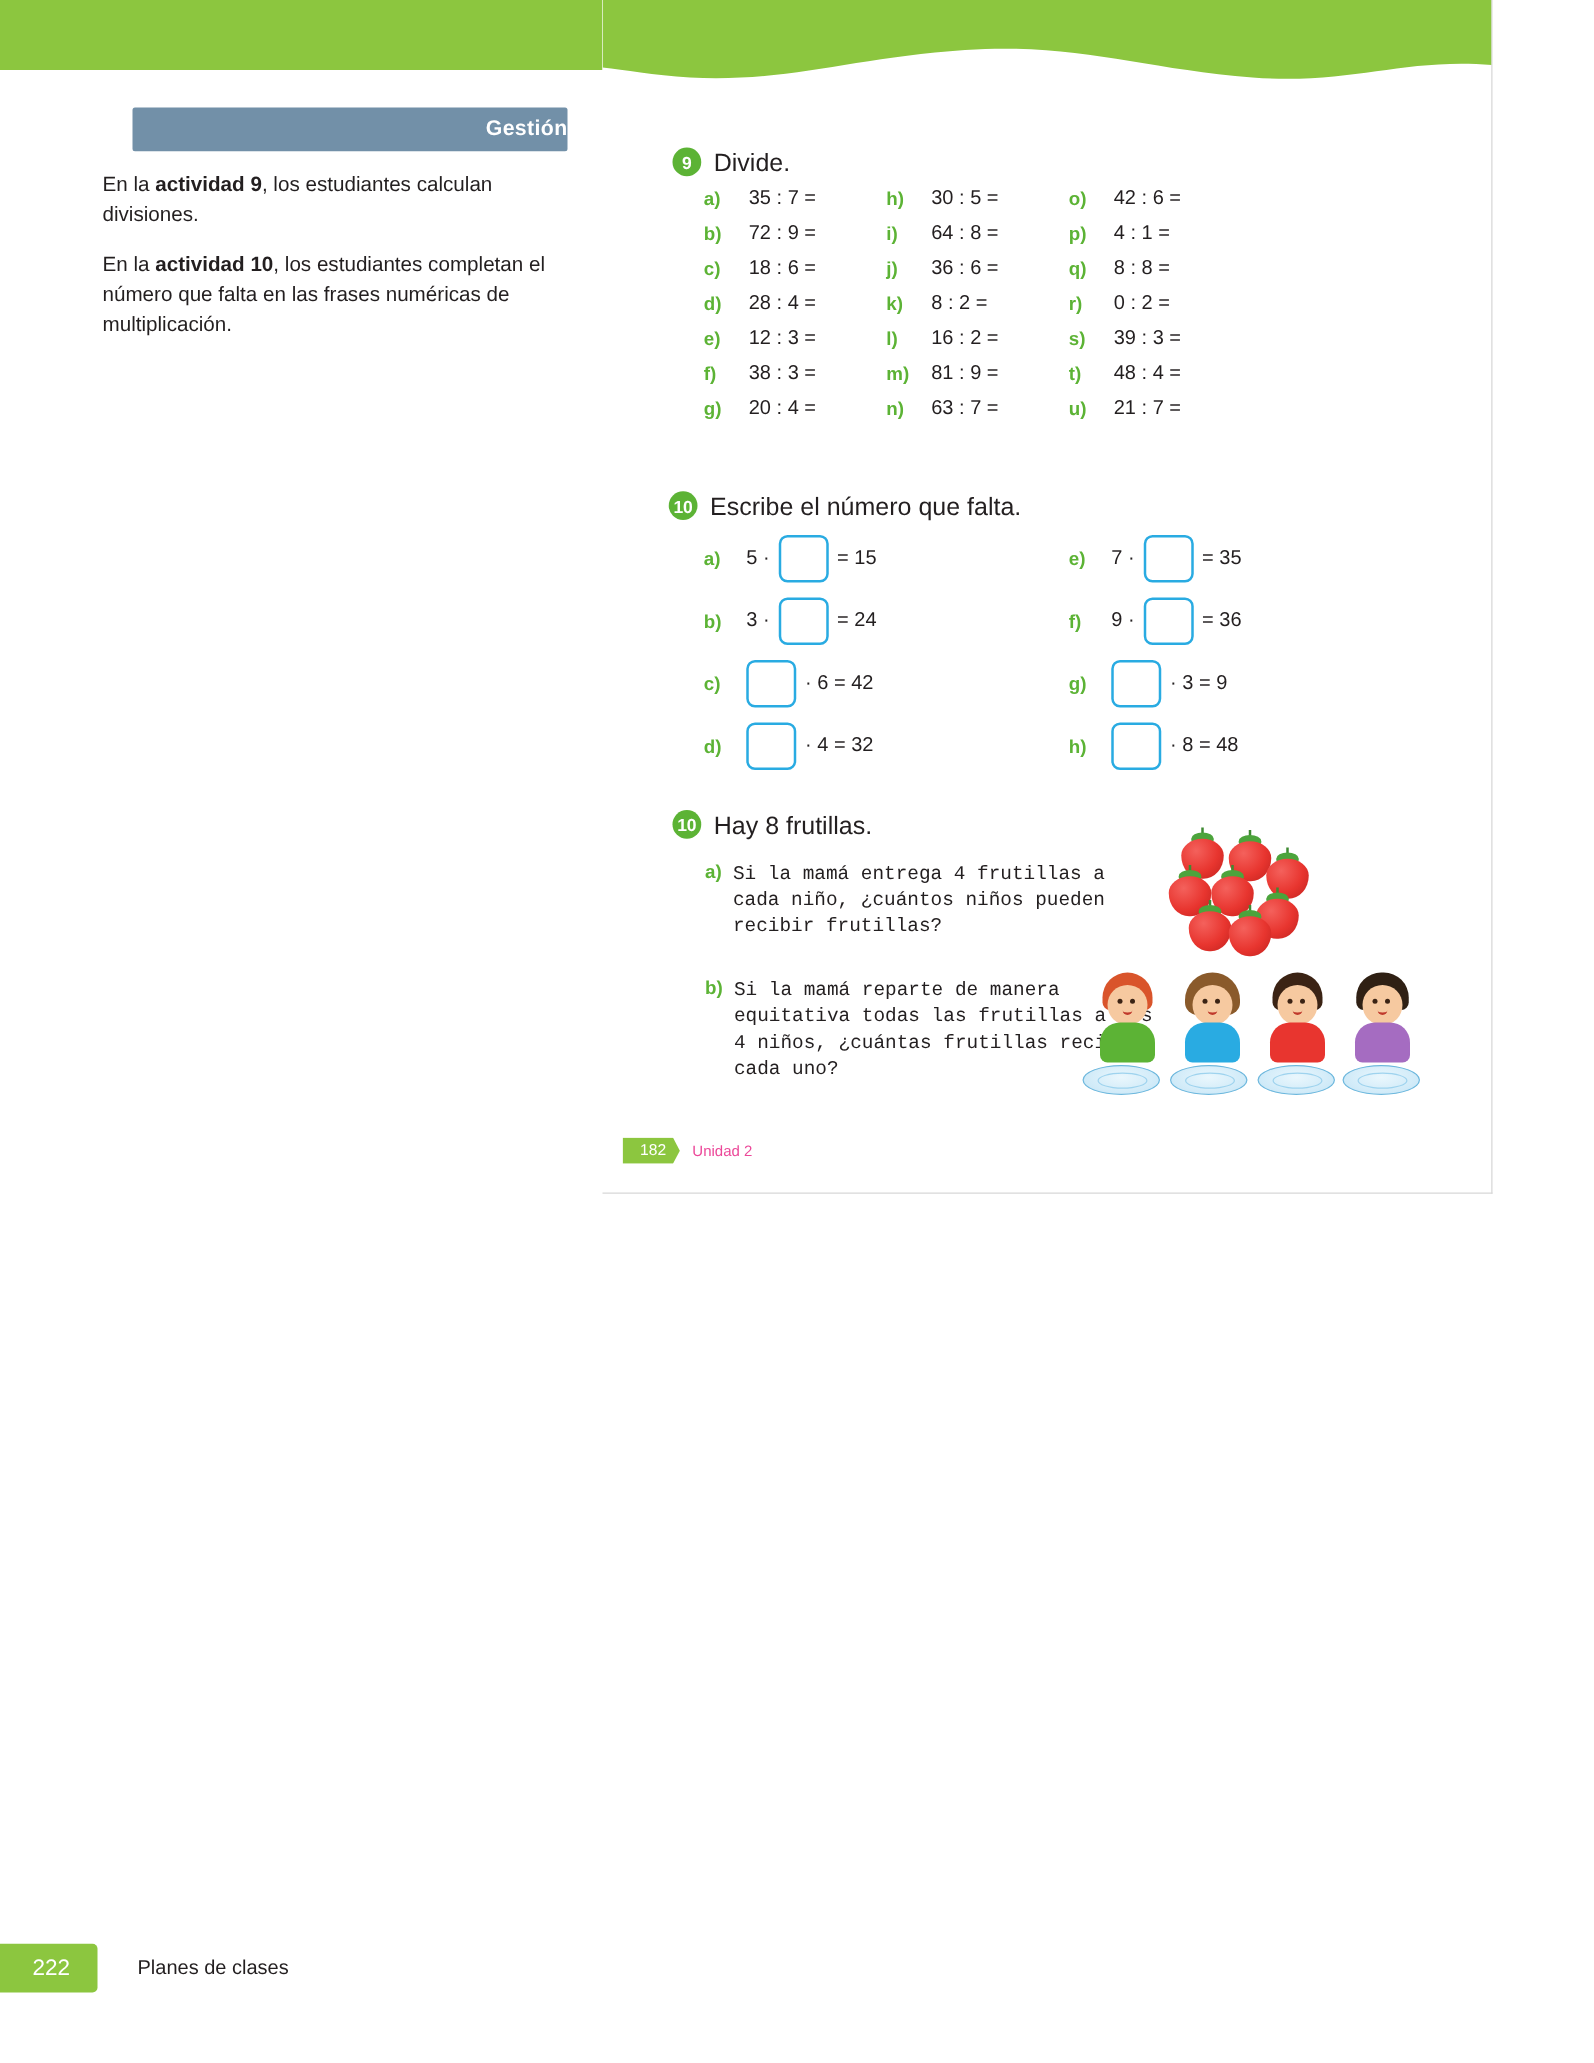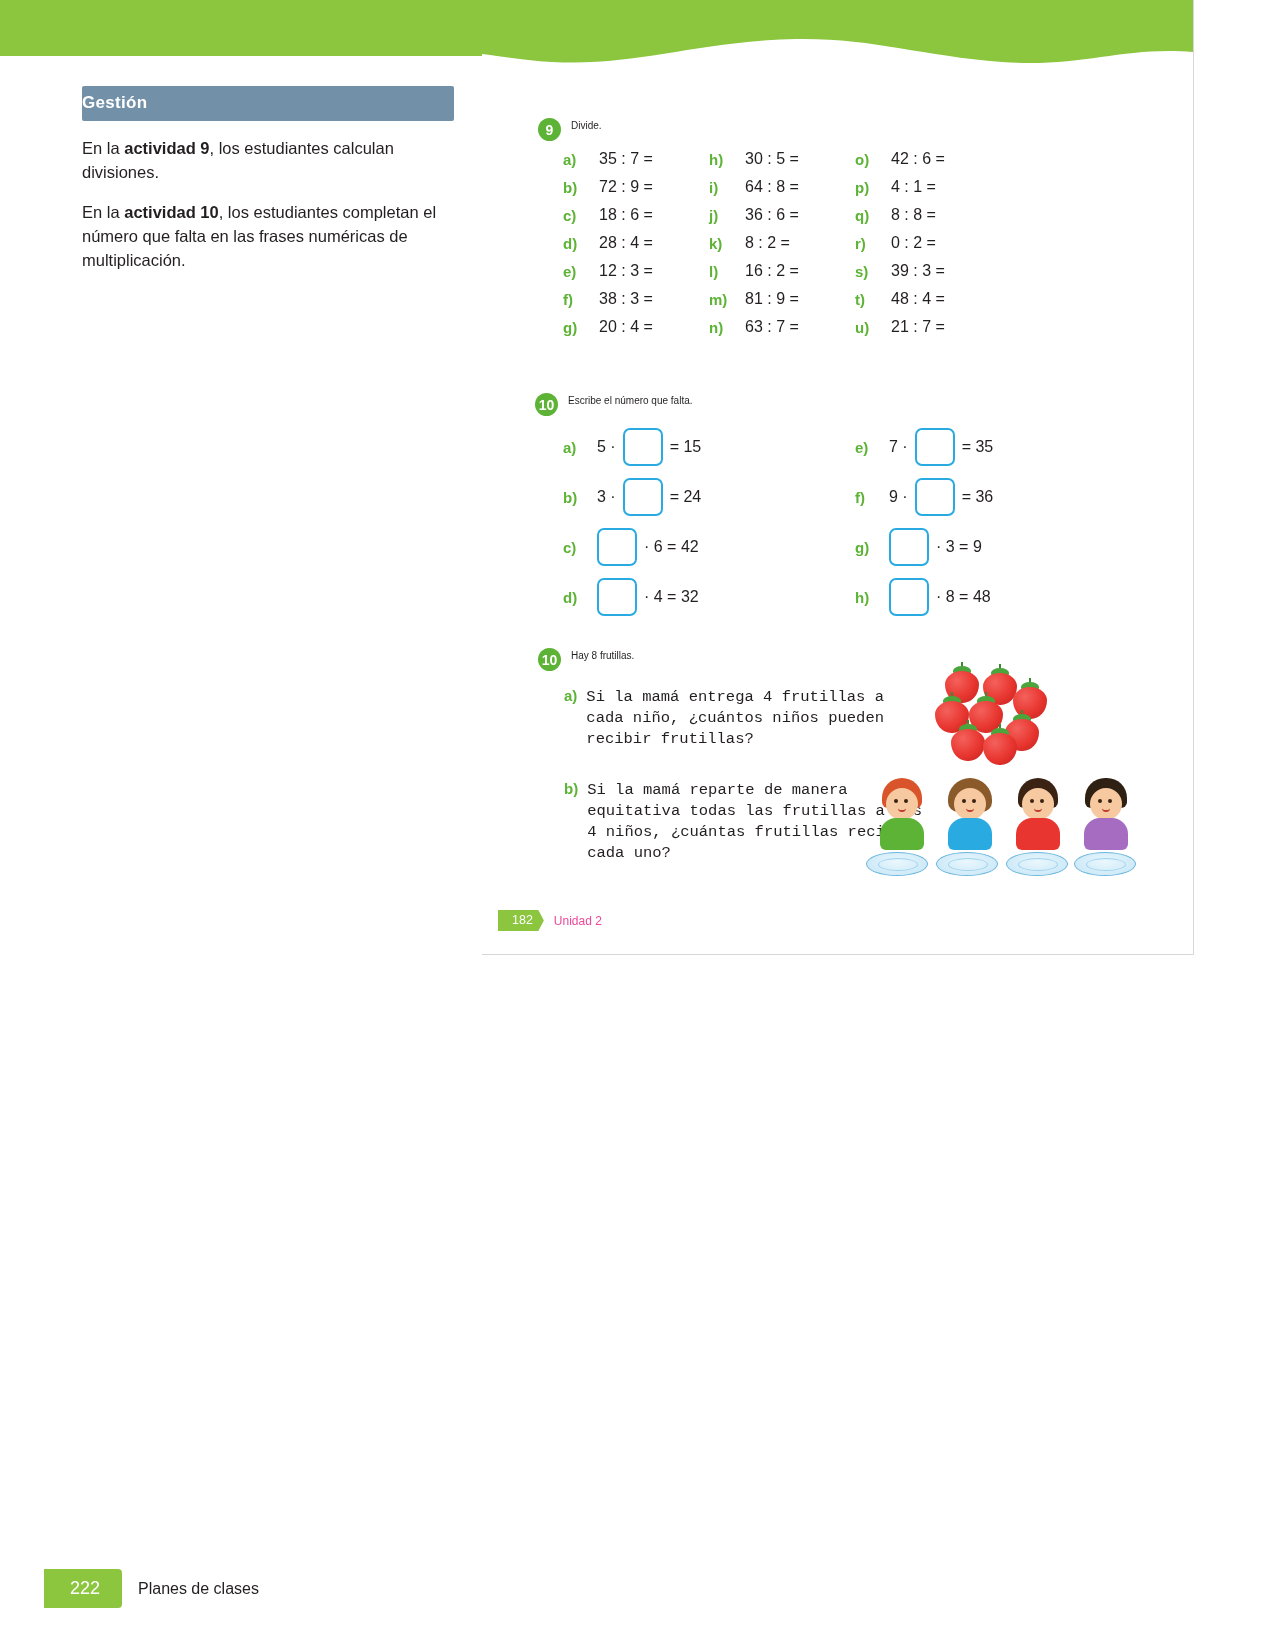--- a/index.html
+++ b/index.html
@@ -33,23 +33,24 @@
   
   .notes {
     position:absolute; left:82px; top:86px; width:372px;
   }
   .notes-header {
     background:#7290a8;
     color:#ffffff;
     font-size:17px;
     font-weight:bold;
     letter-spacing:.3px;
-    text-align:left;
+    text-align:right;
     padding:7px 0 8px;
     border-radius:2px;
+    margin-left:24px;
   }
   .notes p {
     font-size:16.5px;
     line-height:1.45;
     color:#231f20;
     margin:16px 0 0 0;
   }
   .notes p b { font-weight:bold; }
 
   
@@ -57,21 +58,21 @@
 
   .ex-num {
     width:23px; height:23px; border-radius:50%;
     background:#5cb335; color:#fff;
     font-size:14px; font-weight:bold;
     display:flex; align-items:center; justify-content:center;
     line-height:1;
   }
   .ex-row { display:flex; align-items:flex-start; gap:10px; }
   .ex-title {
-    font-size:10px; color:#231f20; padding-top:2px;
+    font-size:20px; color:#231f20; padding-top:2px;
   }
 
   .letter {
     color:#5cb335; font-weight:bold; font-size:15px;
   }
   .expr { font-size:16px; color:#231f20; }
 
   
   .grid9 {
     position:absolute; left:563px; top:150px;
@@ -152,21 +153,21 @@
   }
   .page-tag .num {
     background:#8cc63f; color:#fff;
     font-size:12.5px; padding:3px 11px 4px 14px;
     clip-path: polygon(0 0, 88% 0, 100% 50%, 88% 100%, 0 100%);
   }
   .page-tag .unit { font-size:12px; color:#ec4899; }
 
   
   .bottom-bar {
-    position:absolute; left:0; bottom:42px; display:flex; align-items:center; gap:16px;margin-left:44px;
+    position:absolute; left:0; bottom:56px; display:flex; align-items:center; gap:32px;
   }
   .bottom-bar .pg {
     background:#8cc63f; color:#ffffff;
     font-size:18px; padding:9px 18px 9px 22px;
     border-radius:0 4px 4px 0;
     min-width:78px; text-align:center;
   }
   .bottom-bar .lbl { font-size:16px; color:#231f20; }
 </style>
 </head>

